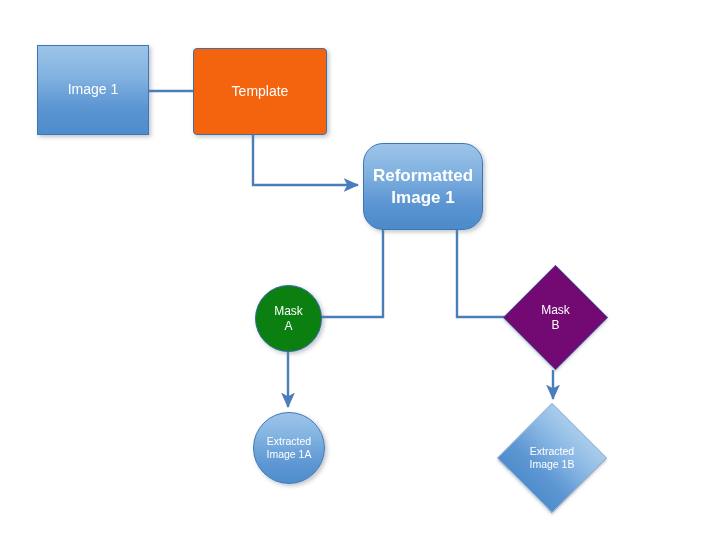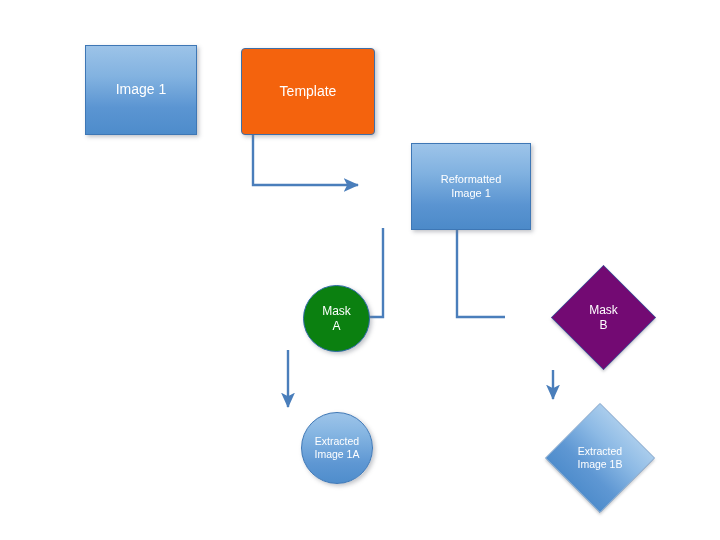--- a/index.html
+++ b/index.html
@@ -28,21 +28,20 @@
   }
   .node {
     position: absolute;
     display: flex;
     align-items: center;
     justify-content: center;
     text-align: center;
     color: #ffffff;
     line-height: 1.25;
     z-index: 3;
-    margin-left: 48px;
   }
   .node .label {
     display: block;
     white-space: pre-line;
     pointer-events: none;
   }
 
   
   #node-image1 {
     left: 37px;
@@ -69,23 +68,24 @@
   }
 
   
   #node-reformatted {
     left: 363px;
     top: 143px;
     width: 118px;
     height: 85px;
     background: linear-gradient(to bottom, #9DC4E9 0%, #80B1E0 35%, #5A94D1 72%, #4C8AC9 100%);
     border: 1px solid #3E77B5;
-    border-radius: 0;
-    box-shadow: 2px 2px 4px rgba(120,125,135,0.45);
-    font-size: 11px;
+    border-radius: 20px;
+    box-shadow: 2px 2px 4px rgba(120,125,135,0.45);
+    font-size: 17px;
+    font-weight: bold;
   }
 
   
   #node-mask-a {
     left: 255px;
     top: 285px;
     width: 65px;
     height: 65px;
     background: #0B8010;
     border: 1px solid #2E6BA8;

